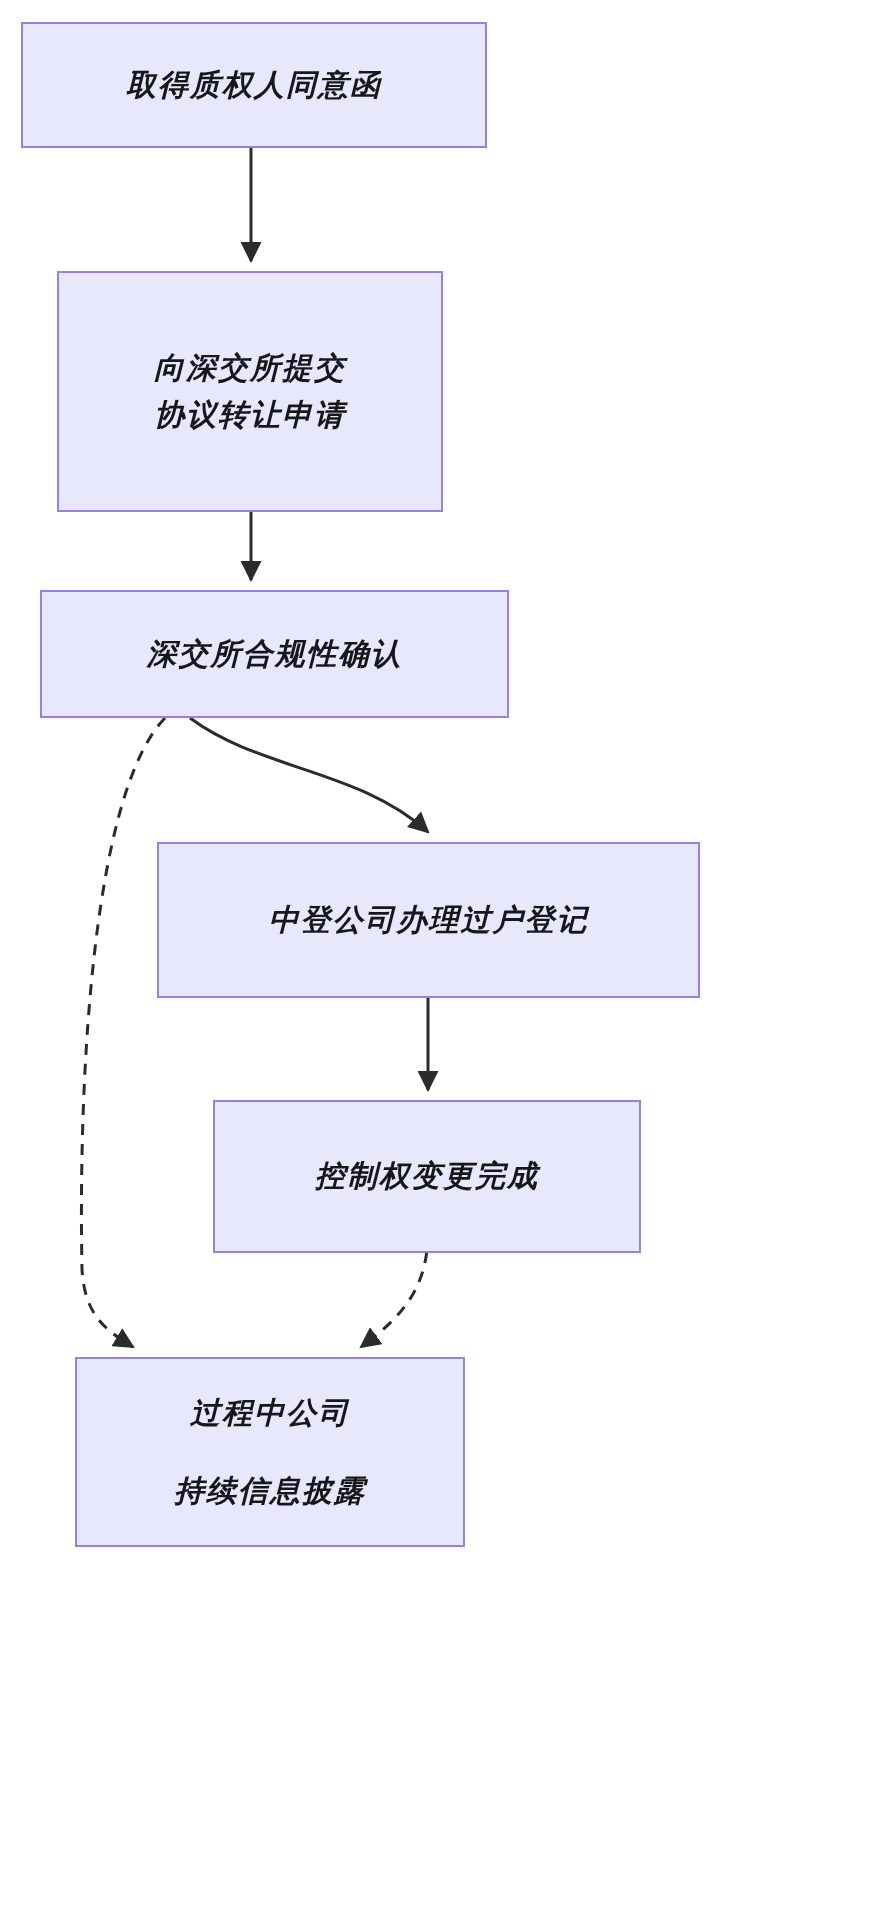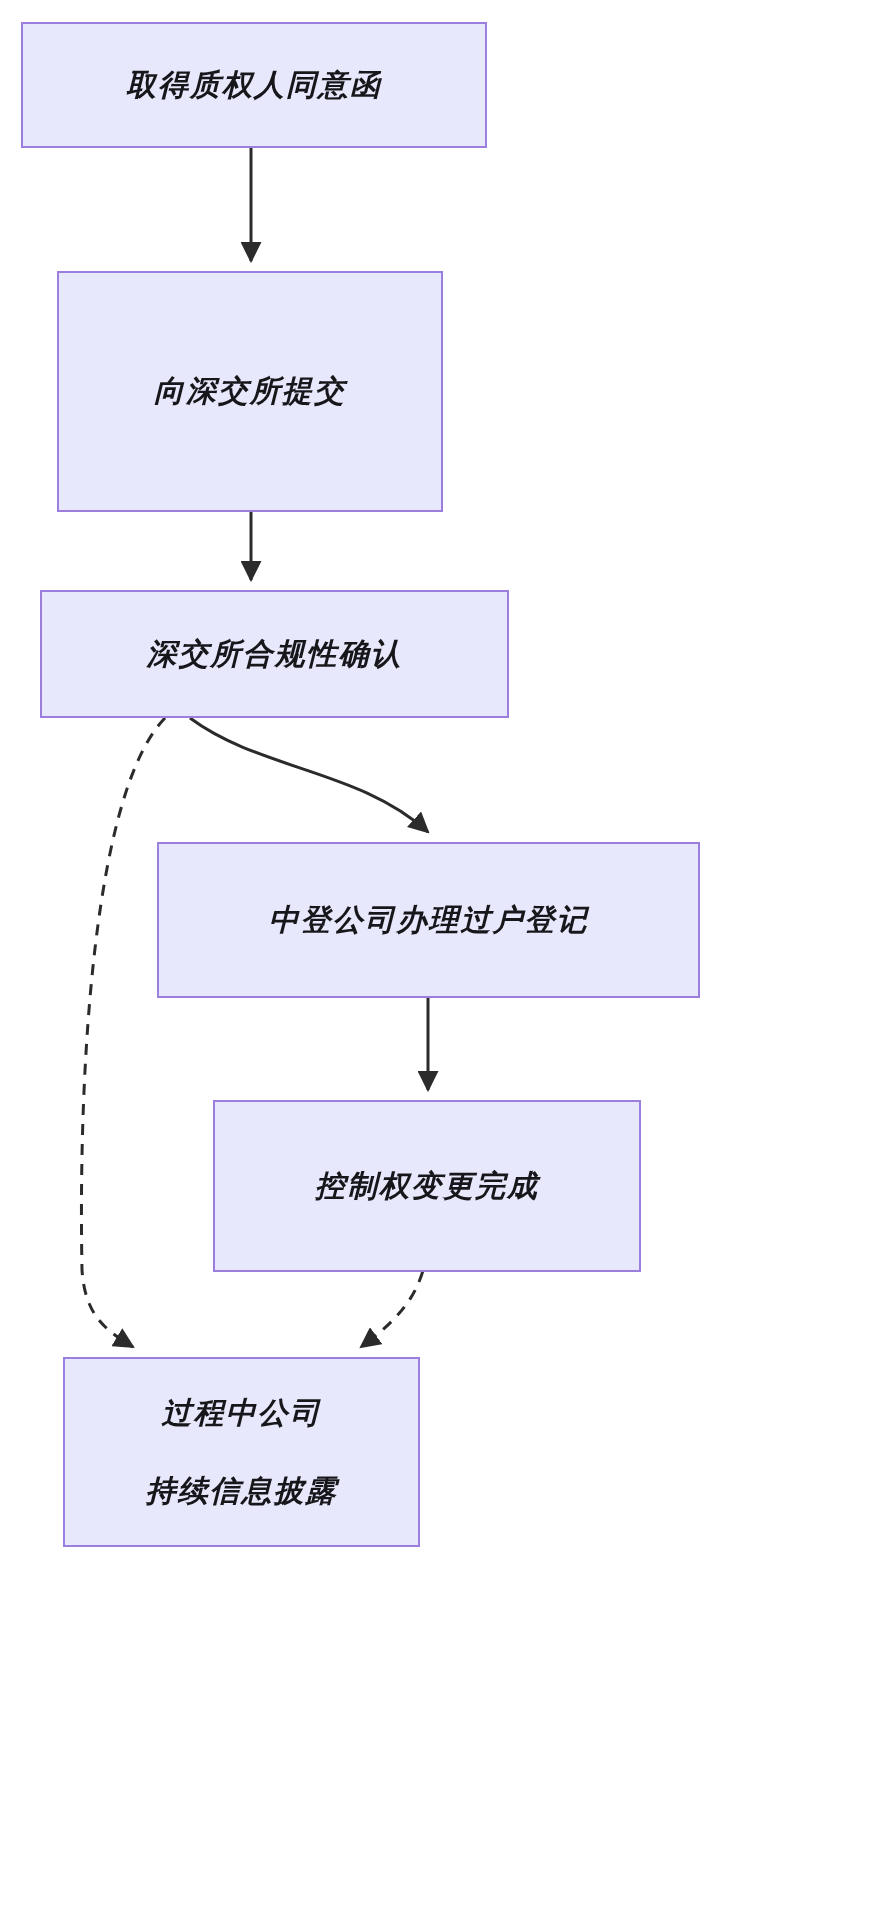--- a/index.html
+++ b/index.html
@@ -45,22 +45,22 @@
   .node .line {
     display: block;
     white-space: nowrap;
   }
 
   
   #node-pledgee-consent   { left: 21px;  top: 22px;   width: 466px; height: 126px; }
   #node-szse-application  { left: 57px;  top: 271px;  width: 386px; height: 241px; }
   #node-szse-compliance   { left: 19px;  top: 590px;  width: 469px; height: 128px; margin-left: 21px; }
   #node-csdc-transfer     { left: 157px; top: 842px;  width: 543px; height: 156px; }
-  #node-control-complete  { left: 213px; top: 1100px; width: 428px; height: 172px; text-align: center; }
-  #node-ongoing-disclosure{ left: 63px;  top: 1357px; width: 357px; height: 190px; gap: 32px; }
+  #node-control-complete  { left: 213px; top: 1100px; width: 428px; height: 153px; text-align: center; }
+  #node-ongoing-disclosure{ left: 75px;  top: 1357px; width: 390px; height: 190px; gap: 32px; }
 </style>
 </head>
 <body>
 
 <div id="diagram-root">
 
   <svg id="edge-layer" viewBox="0 0 877 1914" width="877" height="1914" xmlns="http://www.w3.org/2000/svg">
     <defs>
       <marker id="arrowhead" viewBox="0 0 10 10" refX="9" refY="5" markerWidth="7" markerHeight="7" orient="auto-start-reverse">
         <path d="M 0 0 L 10 5 L 0 10 z" fill="#2b2b2b"></path>
@@ -82,20 +82,21 @@
 
     <path d="M 428 1232 C 428 1290, 400 1318, 361 1347" fill="none" stroke="#2b2b2b" stroke-width="3" stroke-dasharray="11 9" marker-end="url(#arrowhead-dashed)"></path>
   </svg>
 
   <div class="node" id="node-pledgee-consent">
     <span class="line">取得质权人同意函</span>
   </div>
 
   <div class="node" id="node-szse-application">
     <span class="line">向深交所提交</span>
+    <span class="line">协议转让申请</span>
   </div>
 
   <div class="node" id="node-szse-compliance">
     <span class="line">深交所合规性确认</span>
   </div>
 
   <div class="node" id="node-csdc-transfer">
     <span class="line">中登公司办理过户登记</span>
   </div>
 

